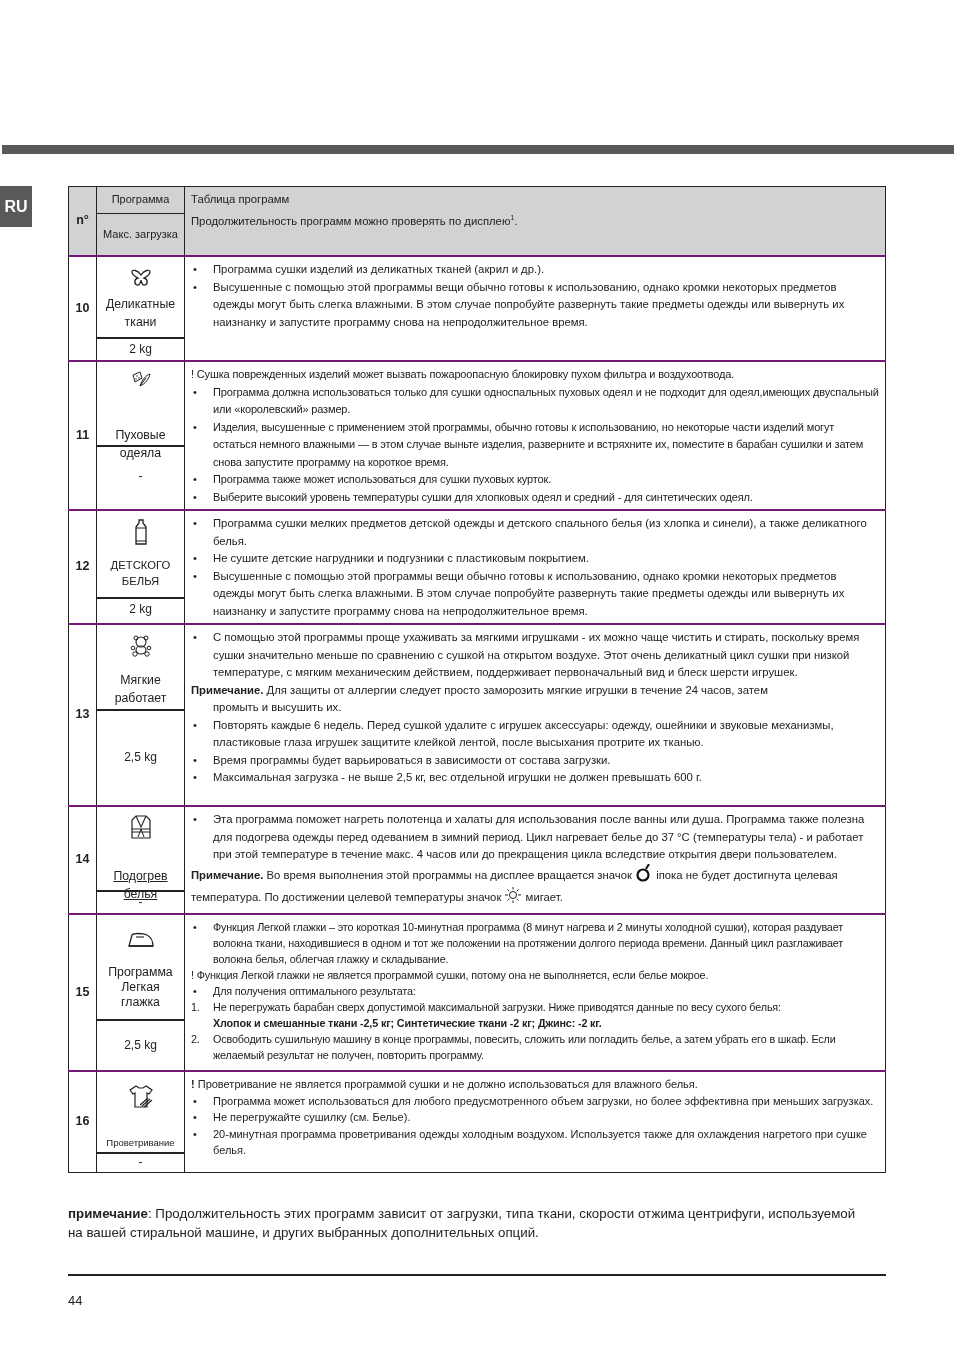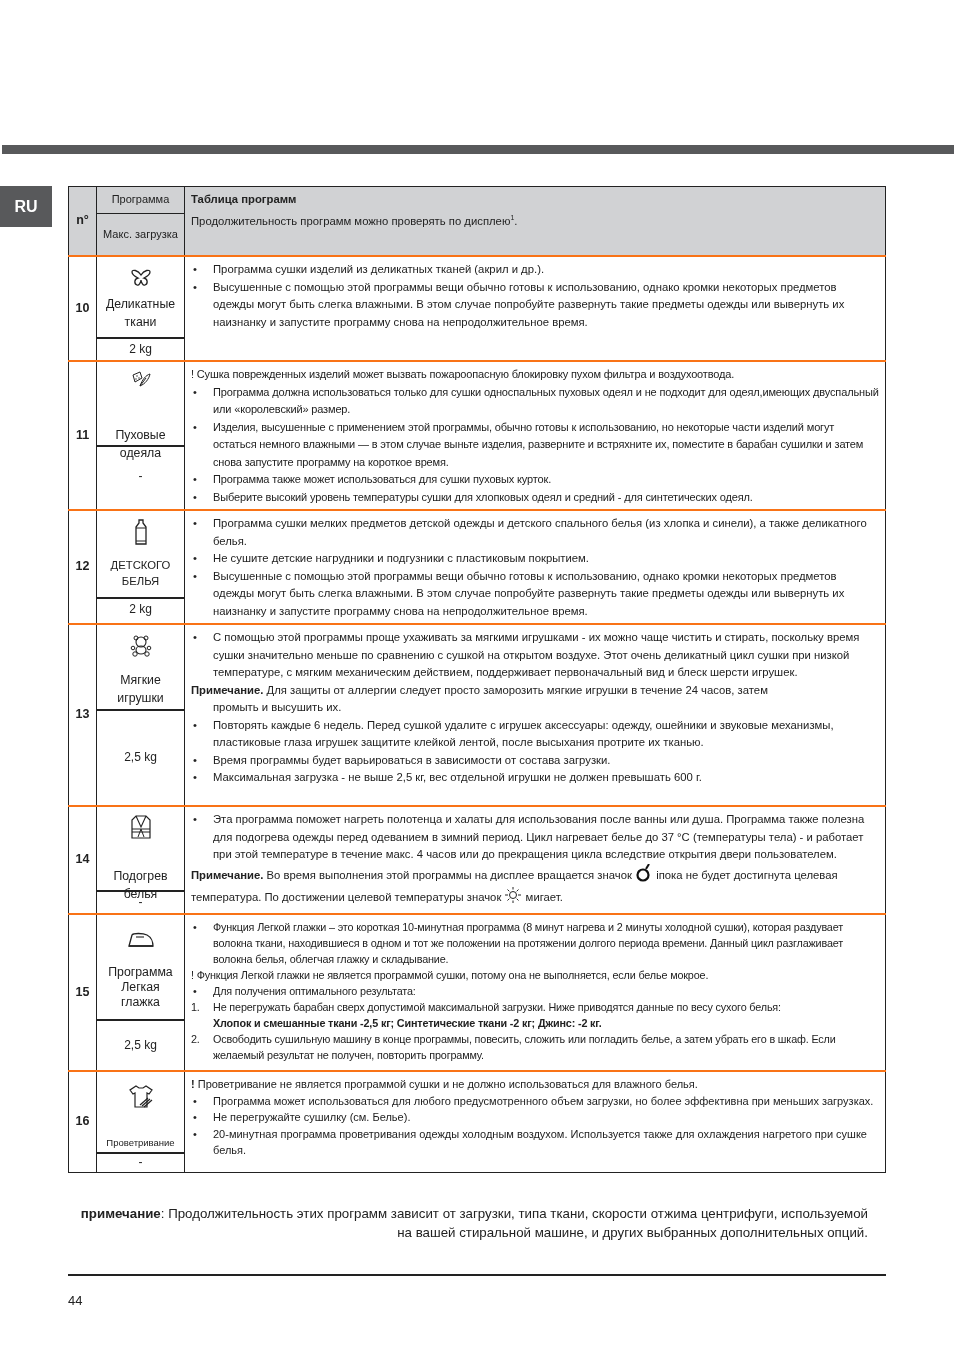--- a/index.html
+++ b/index.html
@@ -1,41 +1,41 @@
 <!DOCTYPE html>
 <html><head>
 <meta charset="utf-8">
 <style>
   html, body { margin:0; padding:0; background:#ffffff; }
   body { width:955px; height:1350px; position:relative; font-family:"Liberation Sans", sans-serif; color:#222; overflow:hidden; }
   .topbar { position:absolute; left:2px; top:145px; width:952px; height:9px; background:#58595b; }
-  .lang { position:absolute; left:0; top:186px; width:52px; height:41px; background:#58595b; color:#fff; font-size:16px; font-weight:bold; display:flex; align-items:center; justify-content:center; }
+  .lang { position:absolute; left:0; top:186px; width:32px; height:41px; background:#58595b; color:#fff; font-size:16px; font-weight:bold; display:flex; align-items:center; justify-content:center; }
   table.prog { position:absolute; left:68px; top:186px; width:818px; border-collapse:collapse; font-size:11.3px; line-height:17.5px; }
   table.prog td { border:1px solid #222; vertical-align:top; padding:0; }
-  table.prog tr.row-sep td { border-top:2px solid #f97316; }
+  table.prog tr.row-sep td { border-top:2px solid #701a75; }
   .hdr td { background:#d1d2d4; }
   .num { width:27px; text-align:center; vertical-align:middle !important; font-weight:bold; font-size:12.5px; }
   .pcol { width:87px; text-align:center; }
   .hd-prog { height:26px; display:flex; align-items:center; justify-content:center; font-size:11px; border-bottom:1px solid #222; }
   .hd-load { height:41px; display:flex; align-items:center; justify-content:center; font-size:11px; line-height:15px; }
   .desc { padding:4px 6px 3px 6px !important; }
-  .hd-title { font-weight:bold; font-size:11.3px; }
+  .hd-title { font-weight:normal; font-size:11.3px; }
   .pcell-top { display:flex; flex-direction:column; align-items:center; border-bottom:2px solid #222; }
   .pcell-bot { display:flex; align-items:center; justify-content:center; font-size:12px; }
   .icon { margin-top:8px; width:30px; height:26px; display:flex; align-items:center; justify-content:center; }
   .pname-text { font-size:12.3px; line-height:18px; text-align:center; }
   ul.b { list-style:none; margin:0; padding:0; }
   ul.b li { position:relative; padding-left:22px; }
   ul.b li::before { content:"•"; position:absolute; left:2px; top:0; }
   ol.n { list-style:none; margin:0; padding:0; }
   ol.n li { position:relative; padding-left:22px; }
   ol.n li .nm { position:absolute; left:0; top:0; }
   .ind { padding-left:22px; }
   .narrow { font-size:11px; letter-spacing:-0.15px; }
-  .footnote { position:absolute; left:68px; top:1204px; width:800px; font-size:13.3px; line-height:19px;text-align:right; }
+  .footnote { position:absolute; left:68px; top:1204px; width:800px; font-size:13.3px; line-height:19px; }
   .footnote b { font-weight:bold; }
   .bottomrule { position:absolute; left:68px; top:1274px; width:818px; height:2px; background:#222; }
   .pagenum { position:absolute; left:68px; top:1293px; font-size:13px; }
   .inline-ic { display:inline-block; vertical-align:middle; }
 </style>
 </head>
 <body>
 
 <div class="topbar"></div>
 <div class="lang">
@@ -138,21 +138,21 @@
                 <circle cx="6" cy="3" r="2" fill="none" stroke="#222" stroke-width="1"></circle>
                 <circle cx="16" cy="3" r="2" fill="none" stroke="#222" stroke-width="1"></circle>
                 <circle cx="11" cy="7" r="5" fill="none" stroke="#222" stroke-width="1.1"></circle>
                 <ellipse cx="11" cy="15" rx="5" ry="4" fill="none" stroke="#222" stroke-width="1.1"></ellipse>
                 <circle cx="5" cy="19" r="2.2" fill="none" stroke="#222" stroke-width="1"></circle>
                 <circle cx="17" cy="19" r="2.2" fill="none" stroke="#222" stroke-width="1"></circle>
                 <circle cx="3" cy="13" r="1.8" fill="none" stroke="#222" stroke-width="1"></circle>
                 <circle cx="19" cy="13" r="1.8" fill="none" stroke="#222" stroke-width="1"></circle>
               </svg>
         </div>
-        <div class="pname-text" style="margin-top:12px;"><span>Мягкие</span><br><span>игрушки</span></div>
+        <div class="pname-text" style="margin-top:12px;"><span>Мягкие</span><br><span>работает</span></div>
       </div>
       <div class="pcell-bot" style="height:94px;">2,5 kg</div>
     </td>
     <td class="desc">
       <ul class="b">
         <li>С помощью этой программы проще ухаживать за мягкими игрушками - их можно чаще чистить и стирать, поскольку время сушки значительно меньше по сравнению с сушкой на открытом воздухе. Этот очень деликатный цикл сушки при низкой температуре, с мягким механическим действием, поддерживает первоначальный вид и блеск шерсти игрушек.</li>
       </ul>
       <div><b>Примечание.</b><span> Для защиты от аллергии следует просто заморозить мягкие игрушки в течение 24 часов, затем</span></div>
       <div class="ind">промыть и высушить их.</div>
       <ul class="b">
@@ -169,21 +169,21 @@
       <div class="pcell-top" style="height:83px;">
         <div class="icon">
           <svg width="22" height="24" viewBox="0 0 22 24">
                 <path d="M6 1 L16 1 L20 5 L20 23 L2 23 L2 5Z" fill="none" stroke="#222" stroke-width="1.2"></path>
                 <path d="M6 1 L11 12 L16 1" fill="none" stroke="#222" stroke-width="1.1"></path>
                 <line x1="2" y1="14" x2="20" y2="14" stroke="#222" stroke-width="1"></line>
                 <line x1="2" y1="17" x2="20" y2="17" stroke="#222" stroke-width="1"></line>
                 <path d="M11 14 L8 22 M11 14 L14 22" stroke="#222" stroke-width="1"></path>
               </svg>
         </div>
-        <div class="pname-text" style="margin-top:28px;"><span>Подогрев</span><br><span>белья</span></div>
+        <div class="pname-text" style="margin-top:28px;text-decoration:underline;"><span>Подогрев</span><br><span>белья</span></div>
       </div>
       <div class="pcell-bot" style="height:21px;">-</div>
     </td>
     <td class="desc">
       <ul class="b">
         <li>Эта программа поможет нагреть полотенца и халаты для использования после ванны или душа. Программа также полезна для подогрева одежды перед одеванием в зимний период. Цикл нагревает белье до 37 °C (температуры тела) - и работает при этой температуре в течение макс. 4 часов или до прекращения цикла вследствие открытия двери пользователем.</li>
       </ul>
       <div><b>Примечание.</b><span> Во время выполнения этой программы на дисплее вращается значок </span><span class="inline-ic"><svg width="18" height="18" viewBox="0 0 18 18">
                 <circle cx="8" cy="11" r="5.5" fill="none" stroke="#111" stroke-width="2.2"></circle>
                 <line x1="11" y1="5" x2="14" y2="0" stroke="#111" stroke-width="2"></line>

